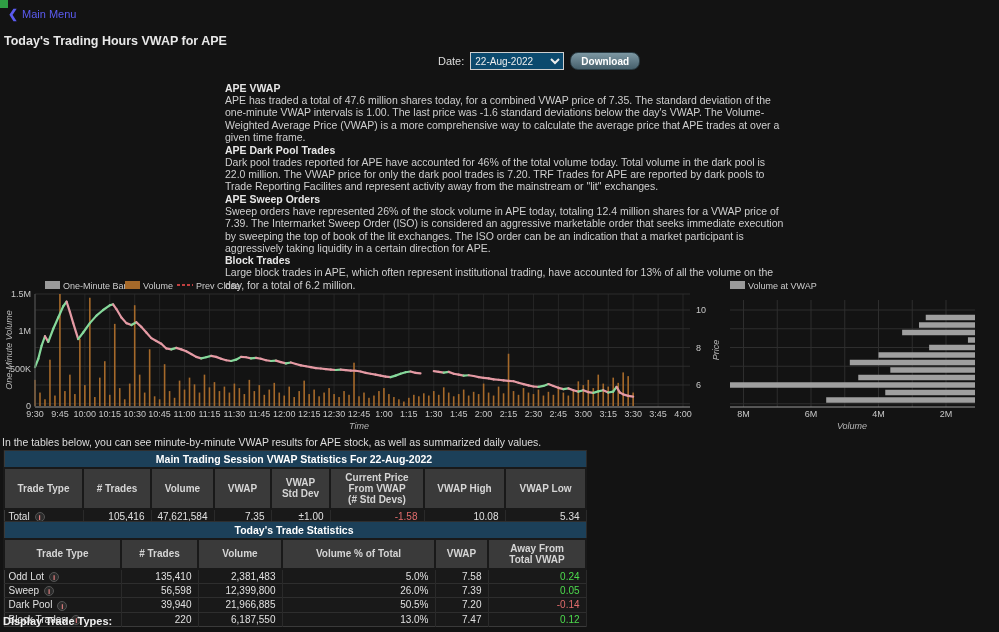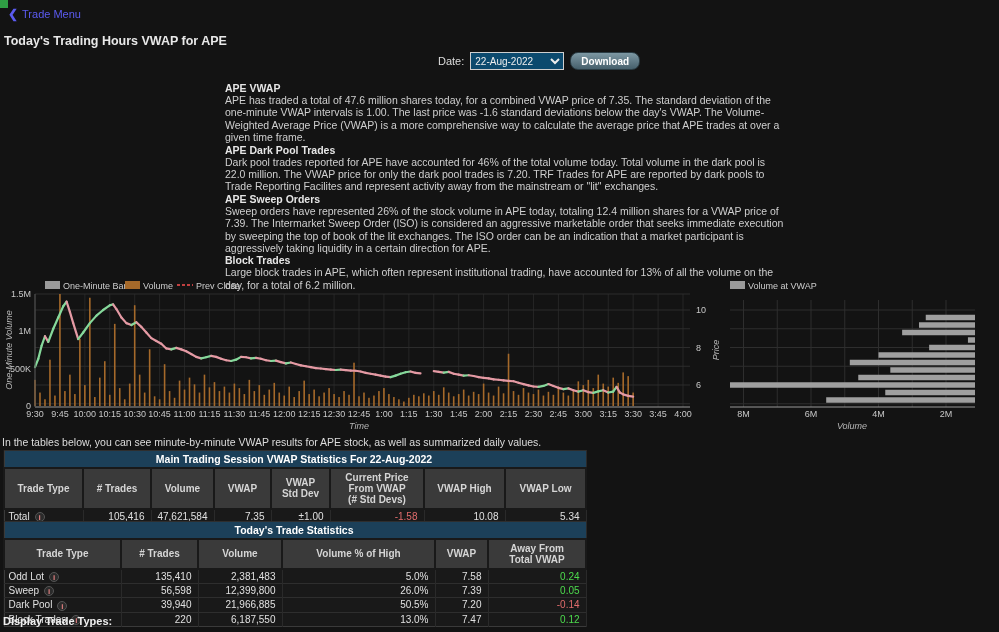--- a/index.html
+++ b/index.html
@@ -47,21 +47,21 @@
   #trade-type-select { background:#101010; color:#fff; border:1px solid #cfcfcf;
                        width:152px; height:17px; font-size:10px;
                        font-family:"Liberation Sans",sans-serif; }
 </style>
 </head>
 <body>
 
 <div class="abs" id="fav"></div>
 
 <div class="abs" id="topbar">
-  <span class="chev">❮</span><span>Trade Menu</span>
+  <span class="chev">❮</span><span>Main Menu</span>
 </div>
 
 <div class="abs" id="page-title">Today's Trading Hours VWAP for APE</div>
 
 <div class="abs" id="date-row">
   <label>Date:</label>
   <select id="date-select">
     <option>22-Aug-2022</option>
   </select>
   <button id="download-btn">Download</button>
@@ -487,21 +487,21 @@
       <col style="width:98px">
     </colgroup>
   <tbody>
       <tr>
         <td colspan="6" class="tbl-title">Today's Trade Statistics</td>
       </tr>
   <tr>
     <th>Trade Type</th>
     <th># Trades</th>
     <th>Volume</th>
-    <th>Volume % of High</th>
+    <th>Volume % of Total</th>
     <th>VWAP</th>
     <th>Away From
 Total VWAP</th>
   </tr>
   <tr>
     <td class="lab"><span>Odd Lot</span><span class="info-icon">i</span></td>
     <td class="num">135,410</td>
     <td class="num">2,381,483</td>
     <td class="num">5.0%</td>
     <td class="num">7.58</td>

